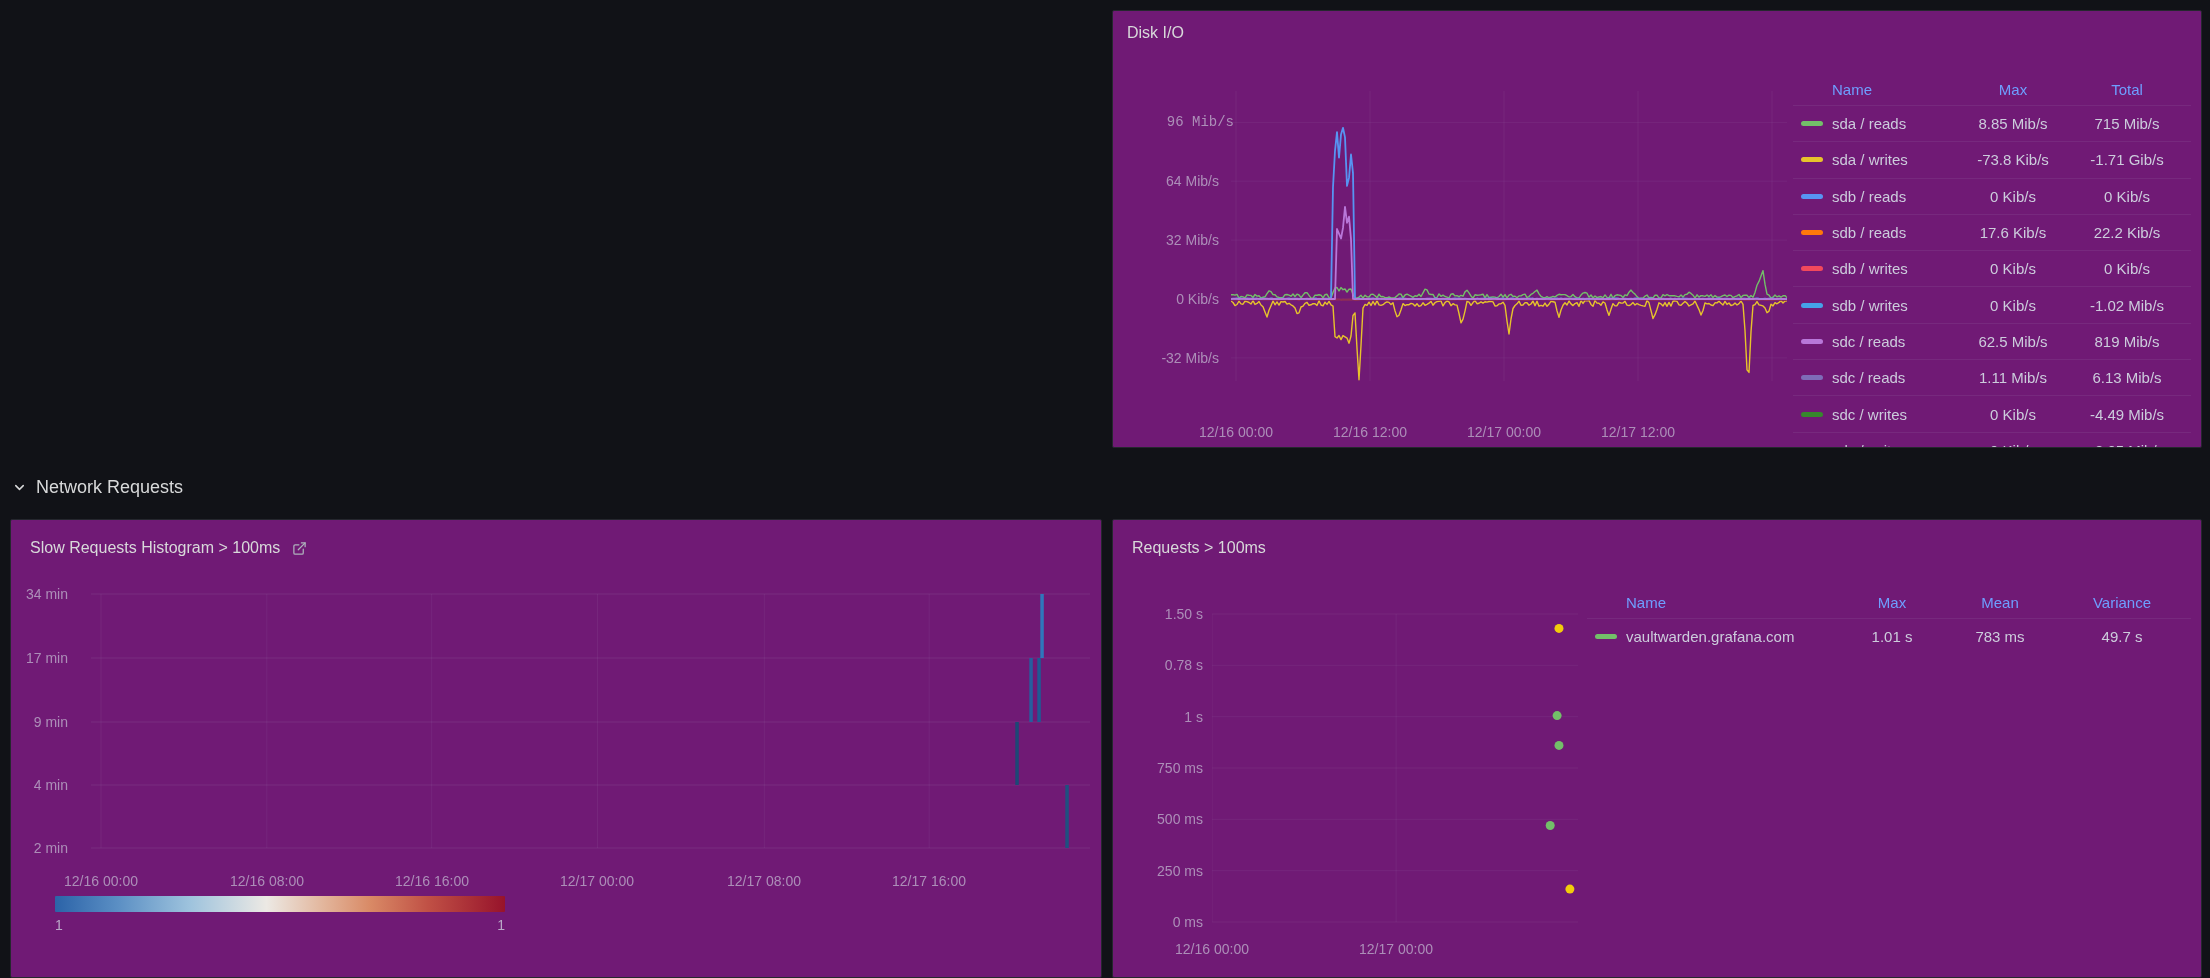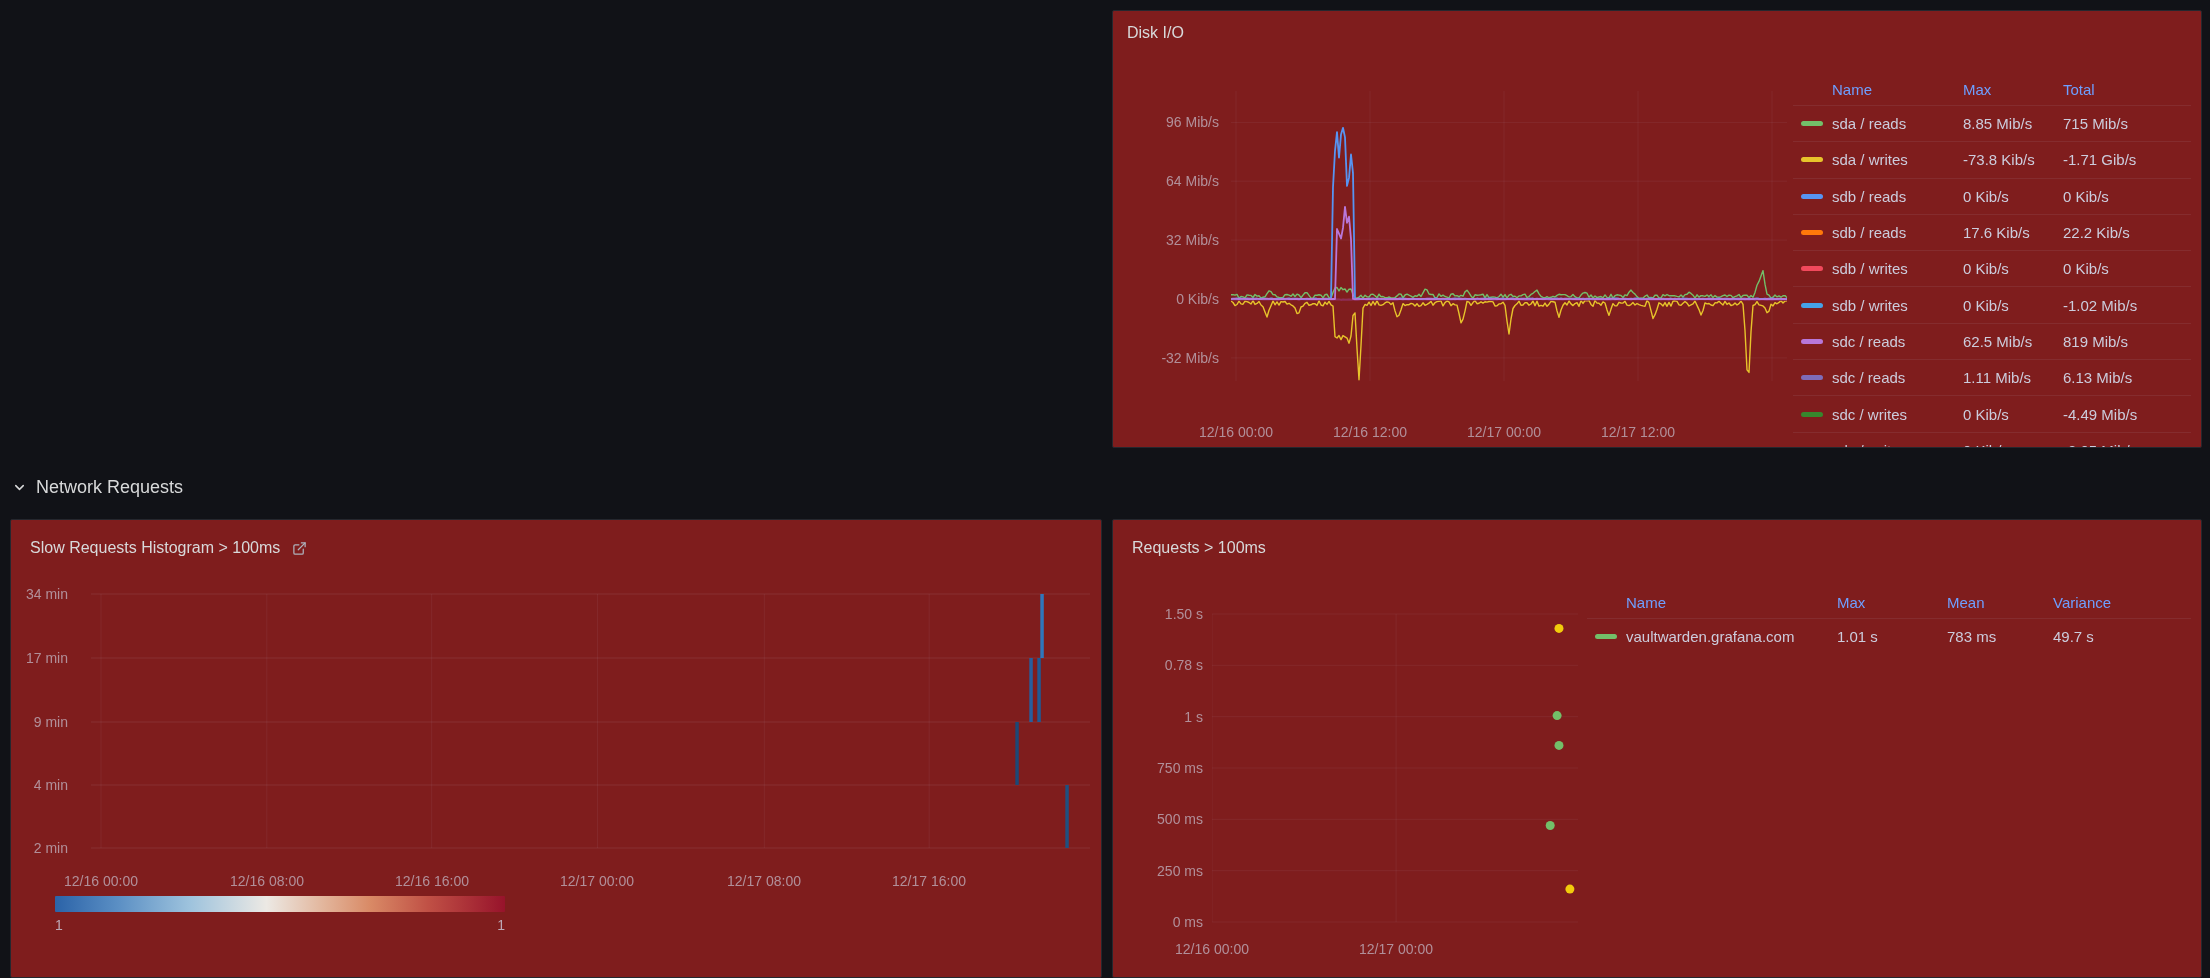--- a/index.html
+++ b/index.html
@@ -1,33 +1,33 @@
 <!DOCTYPE html>
 <html><head>
 <meta charset="utf-8">
 <style>
   html,body{margin:0;padding:0}
   body{
     width:2210px;height:978px;position:relative;overflow:hidden;
     background:#111217;color:#ccccdc;
     font-family:"Liberation Sans",sans-serif;
   }
-  .panel{position:absolute;background:#7f1d1d;border:1px solid #25272e;border-radius:2px;overflow:hidden}
+  .panel{position:absolute;background:#701a75;border:1px solid #25272e;border-radius:2px;overflow:hidden}
   .panel-title{position:absolute;left:14px;top:10px;height:24px;display:flex;align-items:center;gap:12px;
     font-size:16px;font-weight:500;color:#d8d9da;cursor:pointer;white-space:nowrap}
   .ext-icon{display:inline-flex;align-items:center;color:#aeb2bc;cursor:pointer}
   .ytick{position:absolute;font-size:14px;line-height:18px;color:rgba(204,204,220,0.65);text-align:right;white-space:nowrap}
   .xtick{position:absolute;font-size:14px;line-height:18px;color:rgba(204,204,220,0.65);width:110px;text-align:center;white-space:nowrap}
   .lg{position:absolute;font-size:15px}
   .lg-head,.lg-row{display:grid;align-items:center}
   .lg-head{height:32px}
   .lg-row{height:35.3px;border-top:1px solid rgba(204,204,220,0.09)}
   .lg-head span{color:#6e9fff;font-weight:500}
   .lg-head .first{padding-left:39px}
-  .num{text-align:left;color:#ccccdc}
+  .num{text-align:center;color:#ccccdc}
   .name-cell{display:flex;align-items:center;padding-left:8px;cursor:pointer;color:#ccccdc;white-space:nowrap}
   .sw{display:inline-block;width:22px;height:5px;border-radius:3px;margin-right:9px;flex:none}
   #disk-legend .lg-head,#disk-legend .lg-row{grid-template-columns:170px 100px 128px}
   #req-legend .lg-head,#req-legend .lg-row{grid-template-columns:250px 110px 106px 138px}
   .section-header{position:absolute;display:flex;align-items:center;gap:9px;cursor:pointer;
     color:#d8d9da;font-size:18px;font-weight:500}
   .grad{position:absolute;height:16px;border-radius:1px;
     background:linear-gradient(to right,#2b63a8 0%,#5b8fc4 14%,#9ec3dd 30%,#ece9e4 47%,#e2b49a 60%,#d98a66 70%,#c05045 83%,#97132b 100%)}
   .grad-label{position:absolute;font-size:14px;color:rgba(204,204,220,0.8)}
   svg.chart{position:absolute}
@@ -136,21 +136,21 @@
       </div>
       <div class="lg-row">
         <div class="name-cell">
           <span class="sw" style="background: rgb(250, 222, 42);"></span>
           <span>sdc / writes</span>
         </div>
         <div class="num">0 Kib/s</div>
         <div class="num">-2.05 Mib/s</div>
       </div>
     </div>
-<div class="ytick" style="left: 4px; top: 102px; width: 102px;">96 Mib/s</div>
+<div class="ytick" style="left: 19px; top: 102px; width: 102px; font-family: Liberation Mono, monospace;">96 Mib/s</div>
     <div class="ytick" style="left: 4px; top: 161px; width: 102px;">64 Mib/s</div>
     <div class="ytick" style="left: 4px; top: 220px; width: 102px;">32 Mib/s</div>
     <div class="ytick" style="left: 4px; top: 279px; width: 102px;">0 Kib/s</div>
     <div class="ytick" style="left: 4px; top: 338px; width: 102px;">-32 Mib/s</div>
     <div class="xtick" style="left: 68px; top: 412px;">12/16 00:00</div>
     <div class="xtick" style="left: 202px; top: 412px;">12/16 12:00</div>
     <div class="xtick" style="left: 336px; top: 412px;">12/17 00:00</div>
     <div class="xtick" style="left: 470px; top: 412px;">12/17 12:00</div>
   </section>
 

